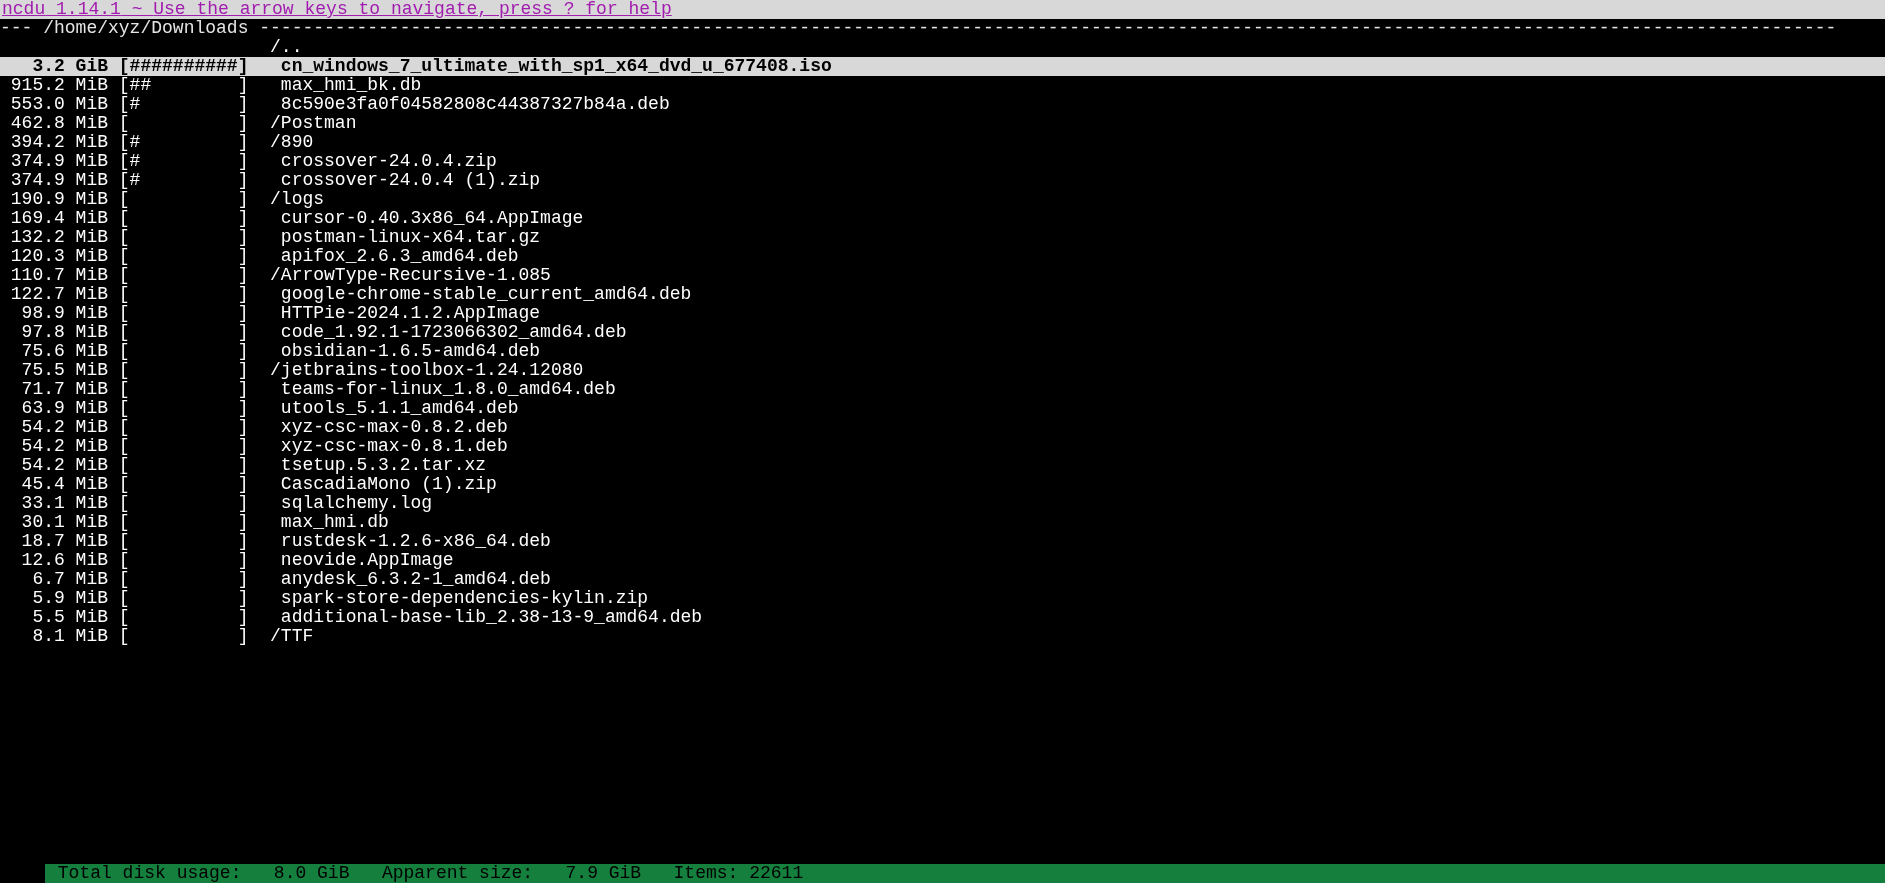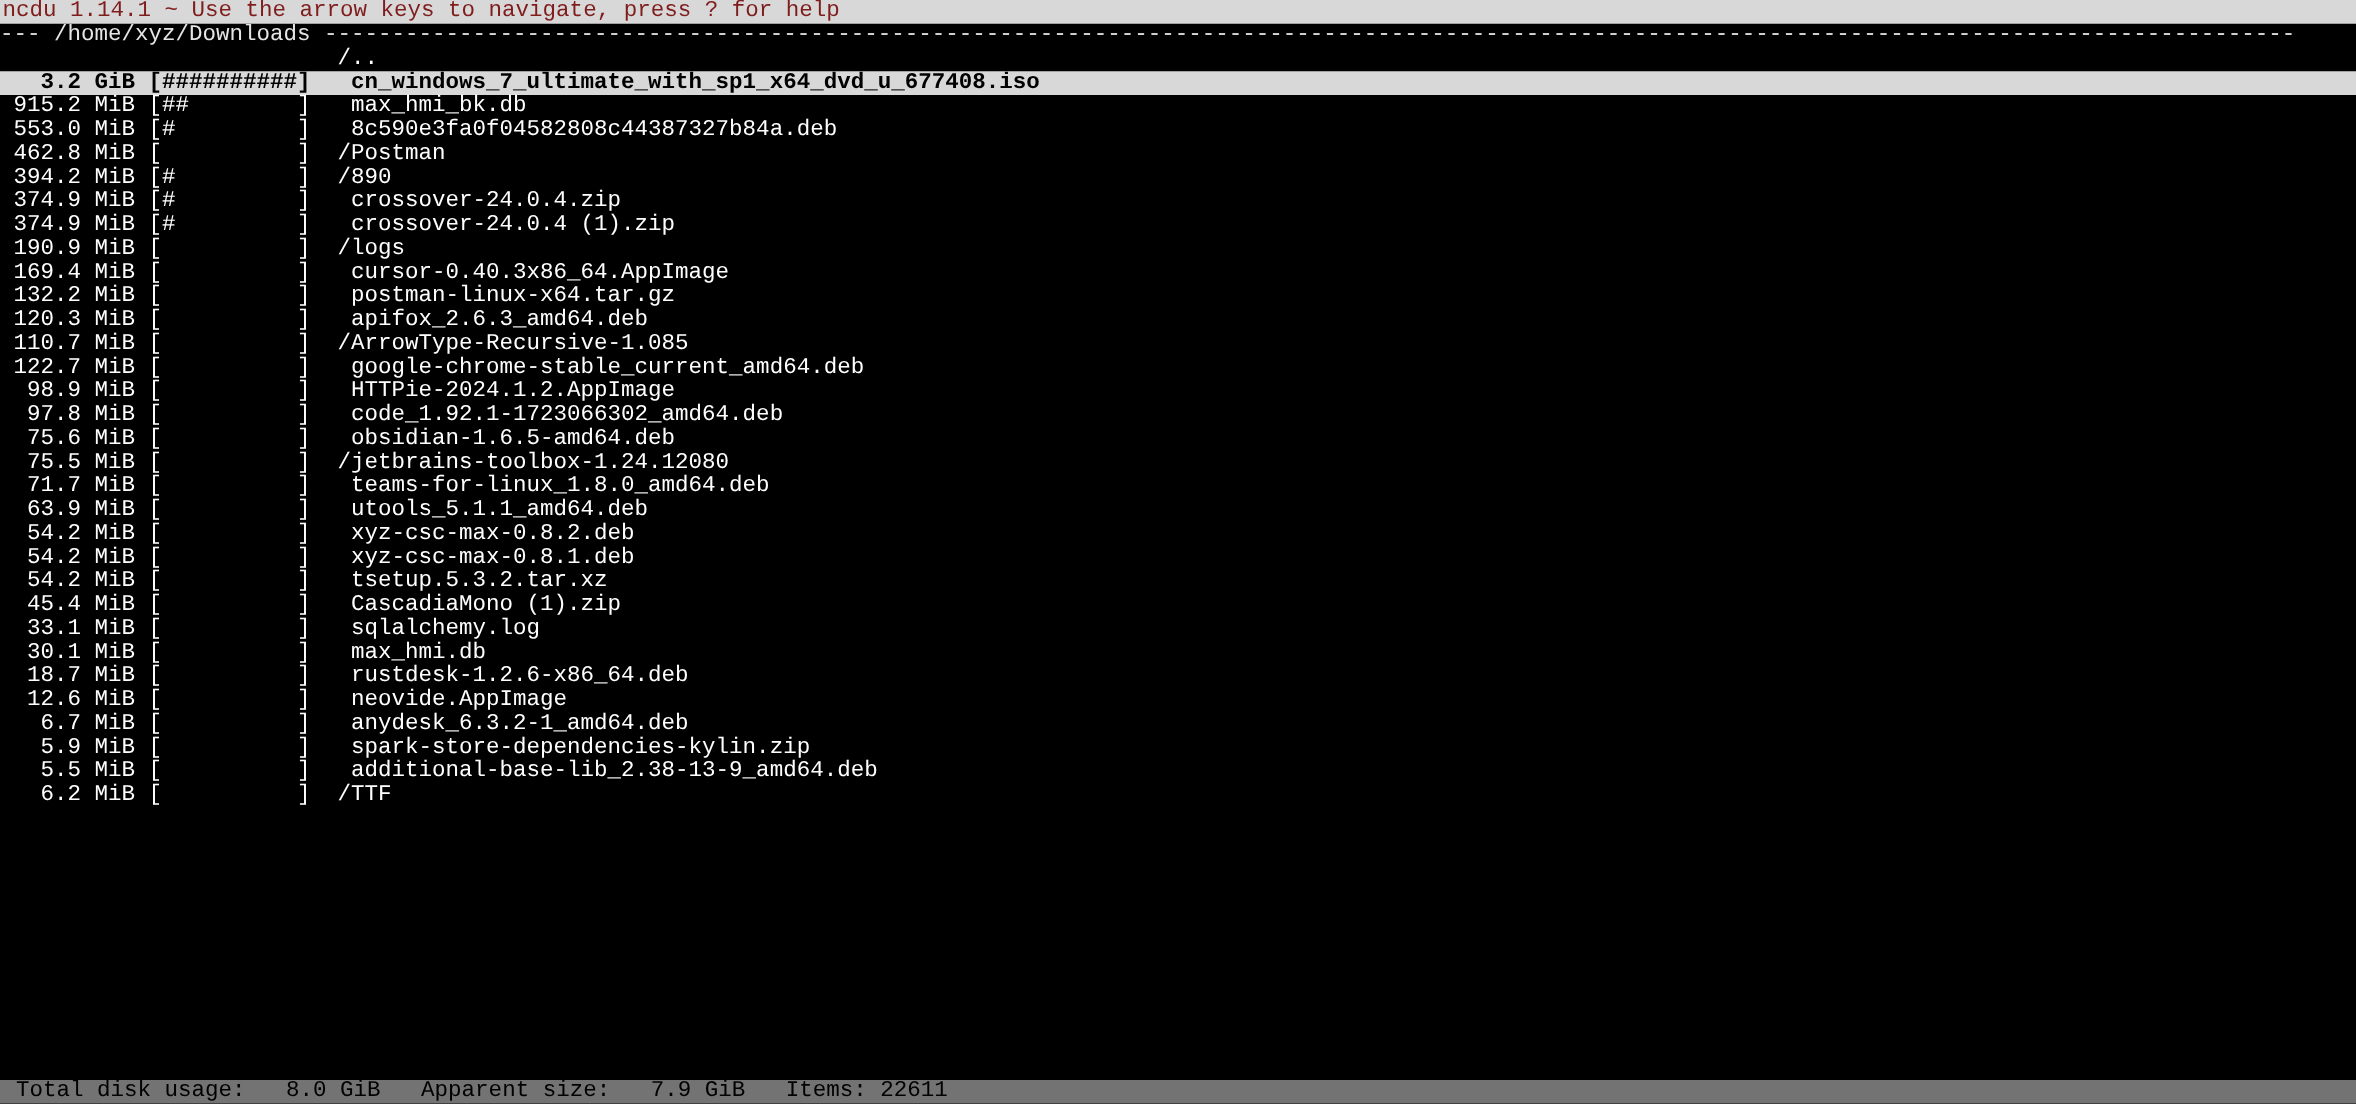--- a/index.html
+++ b/index.html
@@ -8,42 +8,44 @@
     height: 883px;
     background: #000;
     color: #fff;
     font-family: "Courier New", Courier, monospace;
     font-size: 18px;
     line-height: 19px;
     overflow: hidden;
   }
   .header {
     background: #d8d8d8;
-    color: #7f1d1d;
+    color: #a21caf;
     white-space: pre;
     padding: 0 2px;
+    text-decoration: underline;
   }
   .path-line {
     color: #e5e5e5;
     white-space: pre;
   }
   .row {
     white-space: pre;
     height: 19px;
   }
   .row.selected {
     background: #d8d8d8;
     color: #000;
     font-weight: bold;
   }
   .status {
-    background: #737373;
+    background: #15803d;
     color: #000;
     white-space: pre;
     padding: 0 2px;
+    margin-left: 45px;
   }
   .content {
     height: calc(100% - 38px);
     overflow: hidden;
   }
 </style>
 </head>
 <body>
 
 <div class="header"><span>ncdu</span> <span>1.14.1</span> ~ <span>Use the arrow keys to navigate, press ? for help</span></div>
@@ -75,17 +77,17 @@
       <div class="row">  54.2 MiB [          ]   xyz-csc-max-0.8.1.deb</div>
       <div class="row">  54.2 MiB [          ]   tsetup.5.3.2.tar.xz</div>
       <div class="row">  45.4 MiB [          ]   CascadiaMono (1).zip</div>
       <div class="row">  33.1 MiB [          ]   sqlalchemy.log</div>
       <div class="row">  30.1 MiB [          ]   max_hmi.db</div>
       <div class="row">  18.7 MiB [          ]   rustdesk-1.2.6-x86_64.deb</div>
       <div class="row">  12.6 MiB [          ]   neovide.AppImage</div>
       <div class="row">   6.7 MiB [          ]   anydesk_6.3.2-1_amd64.deb</div>
       <div class="row">   5.9 MiB [          ]   spark-store-dependencies-kylin.zip</div>
       <div class="row">   5.5 MiB [          ]   additional-base-lib_2.38-13-9_amd64.deb</div>
-      <div class="row">   6.2 MiB [          ]  /TTF</div>
+      <div class="row">   8.1 MiB [          ]  /TTF</div>
     </div>
 </div>
 
 <div class="status"> <span>Total disk usage:</span>   <span>8.0 GiB</span>   <span>Apparent size:</span>   <span>7.9 GiB</span>   <span>Items:</span> <span>22611</span></div>
 
 </body></html>

